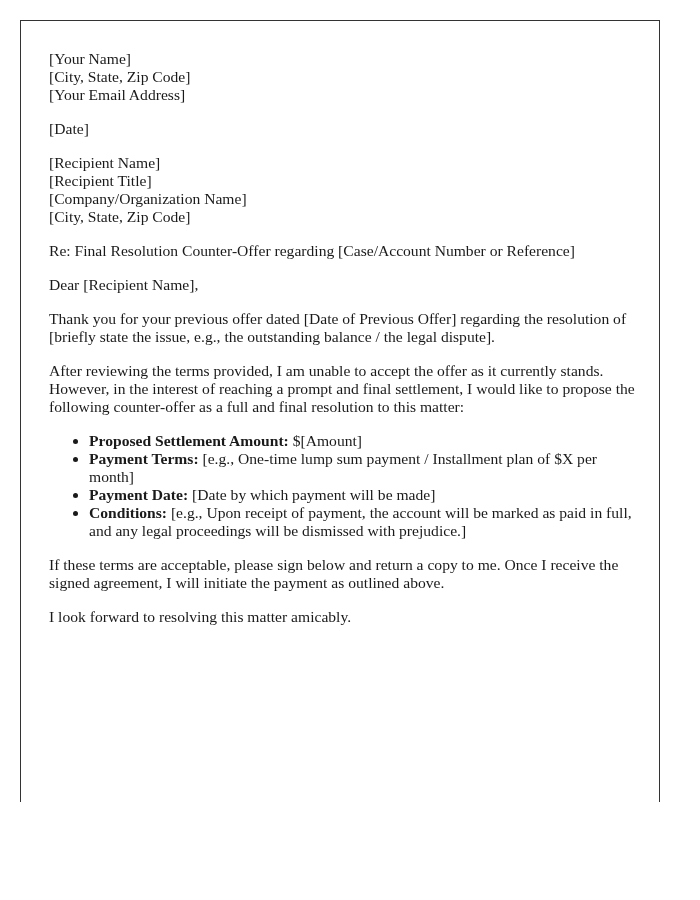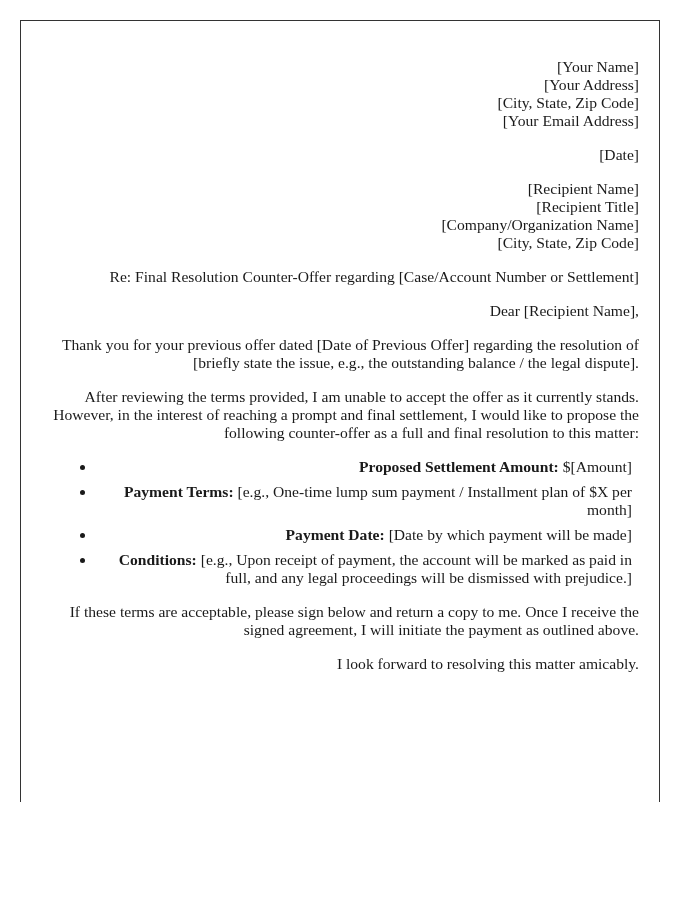--- a/index.html
+++ b/index.html
@@ -23,72 +23,70 @@
       height: 782px;
       border-top: 1px solid #333;
       border-left: 1px solid #333;
       border-right: 1px solid #333;
       box-sizing: border-box;
       overflow: hidden;
     }
     .content {
       position: absolute;
       left: 28px;
-      top: 37px;
+      top: 29px;
       width: 590px;
       font-size: 15.6px;
       line-height: 18px;
-      text-align: right;
     }
     .block {
       margin: 0 0 16px 0;
     }
     .line {
       display: block;
       white-space: nowrap;
     }
     p {
       margin: 0 0 16px 0;
     }
     ul {
       margin: 0 0 16px 0;
       padding-left: 40px;
     }
     li {
-      margin: 7px;
+      margin: 0;
     }
     b {
       font-weight: bold;
     }
   </style>
 </head>
 <body>
 
 <div class="page">
   <div class="content">
 
     <div class="block">
       <span class="line">[Your Name]</span>
-      <span class="line">[Your Address]</span>
       <span class="line">[City, State, Zip Code]</span>
       <span class="line">[Your Email Address]</span>
     </div>
 
     <div class="block">
       <span class="line">[Date]</span>
     </div>
 
     <div class="block">
       <span class="line">[Recipient Name]</span>
       <span class="line">[Recipient Title]</span>
       <span class="line">[Company/Organization Name]</span>
       <span class="line">[City, State, Zip Code]</span>
     </div>
 
-    <p>Re: Final Resolution Counter-Offer regarding [Case/Account Number or Settlement]</p>
+    <p>Re: Final Resolution Counter-Offer regarding [Case/Account Number or Reference]</p>
 
     <p>Dear [Recipient Name],</p>
 
     <p>Thank you for your previous offer dated [Date of Previous Offer] regarding the resolution of [briefly state the issue, e.g., the outstanding balance / the legal dispute].</p>
 
     <p>After reviewing the terms provided, I am unable to accept the offer as it currently stands. However, in the interest of reaching a prompt and final settlement, I would like to propose the following counter-offer as a full and final resolution to this matter:</p>
 
     <ul>
       <li><b>Proposed Settlement Amount:</b><span> $[Amount]</span></li>
       <li><b>Payment Terms:</b><span> [e.g., One-time lump sum payment / Installment plan of $X per month]</span></li>

